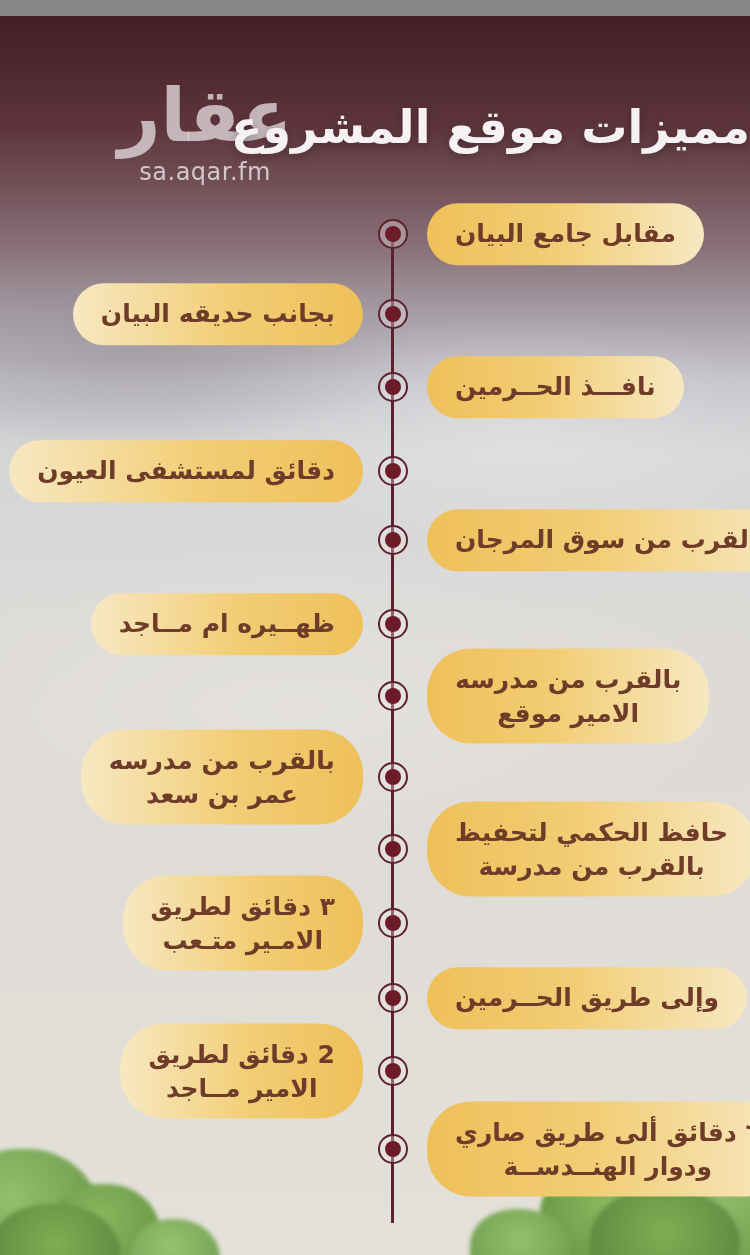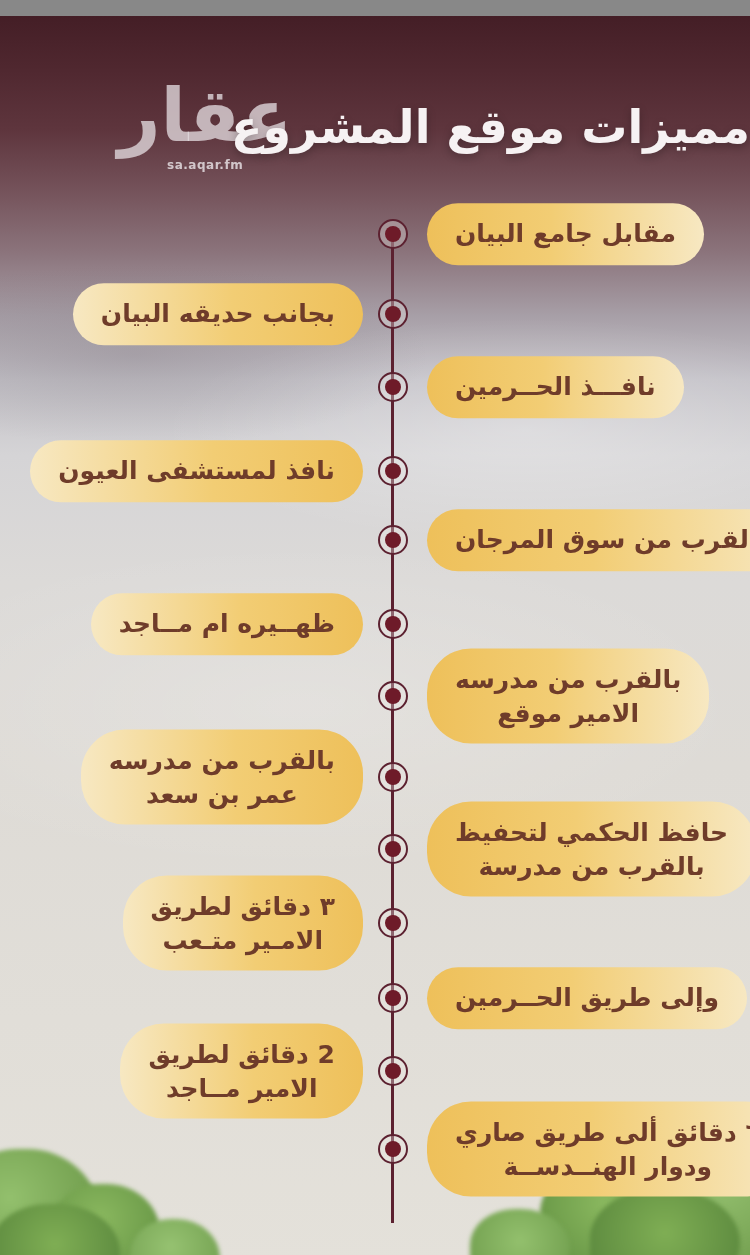--- a/index.html
+++ b/index.html
@@ -35,21 +35,21 @@
       radial-gradient(ellipse 600px 220px at 40% 55%, rgba(255,255,255,0.18), transparent 75%);
   }
   
   .watermark{position:absolute;top:62px;left:118px;z-index:2;text-align:center;}
   .wm-logo{
     font-size:74px;font-weight:bold;line-height:1;
     color:rgba(225,218,222,0.78);
   }
   .wm-url{
     margin-top:6px;
-    font-size:12px;font-weight:bold;
+    font-size:24px;font-weight:normal;
     color:rgba(228,221,225,0.85);
     letter-spacing:0.5px;
   }
   
   .title{
     position:absolute;top:84px;left:0;right:0;z-index:3;
     margin:0;text-align:right;
     font-size:46px;font-weight:bold;
     color:#f6f2f3;
     text-shadow:0 3px 8px rgba(0,0,0,0.25);
@@ -149,21 +149,21 @@
       <span class="l l1">نافـــذ الحــرمين</span>
 
     </div>
   </div>
 
   <div class="item">
     <div class="dot" style="left: 392.5px; top: 455px;">
           <span class="dot-inner"></span>
         </div>
     <div class="pill side-left" dir="rtl" style="top: 455px;">
-      <span class="l l1">نافذ لمستشفى العيون</span>
+      <span class="l l1">دقائق لمستشفى العيون</span>
 
     </div>
   </div>
 
   <div class="item">
     <div class="dot" style="left: 392.5px; top: 524px;">
           <span class="dot-inner"></span>
         </div>
     <div class="pill side-right" dir="rtl" style="top: 524px;">
       <span class="l l1">بالقرب من سوق المرجان</span>

